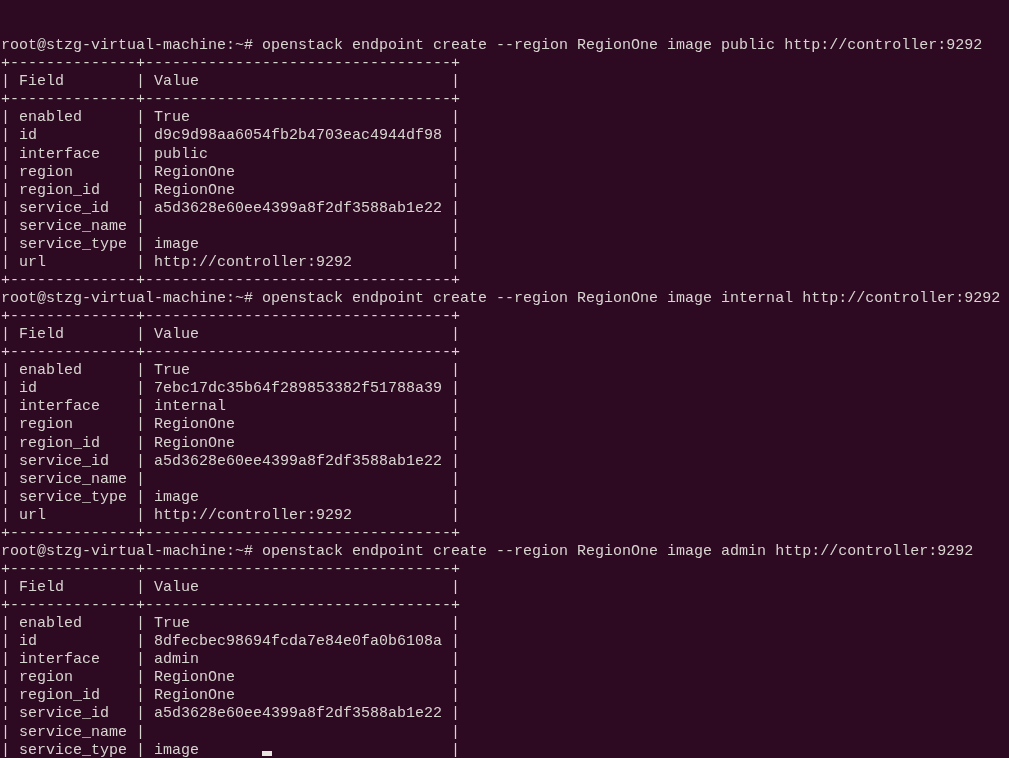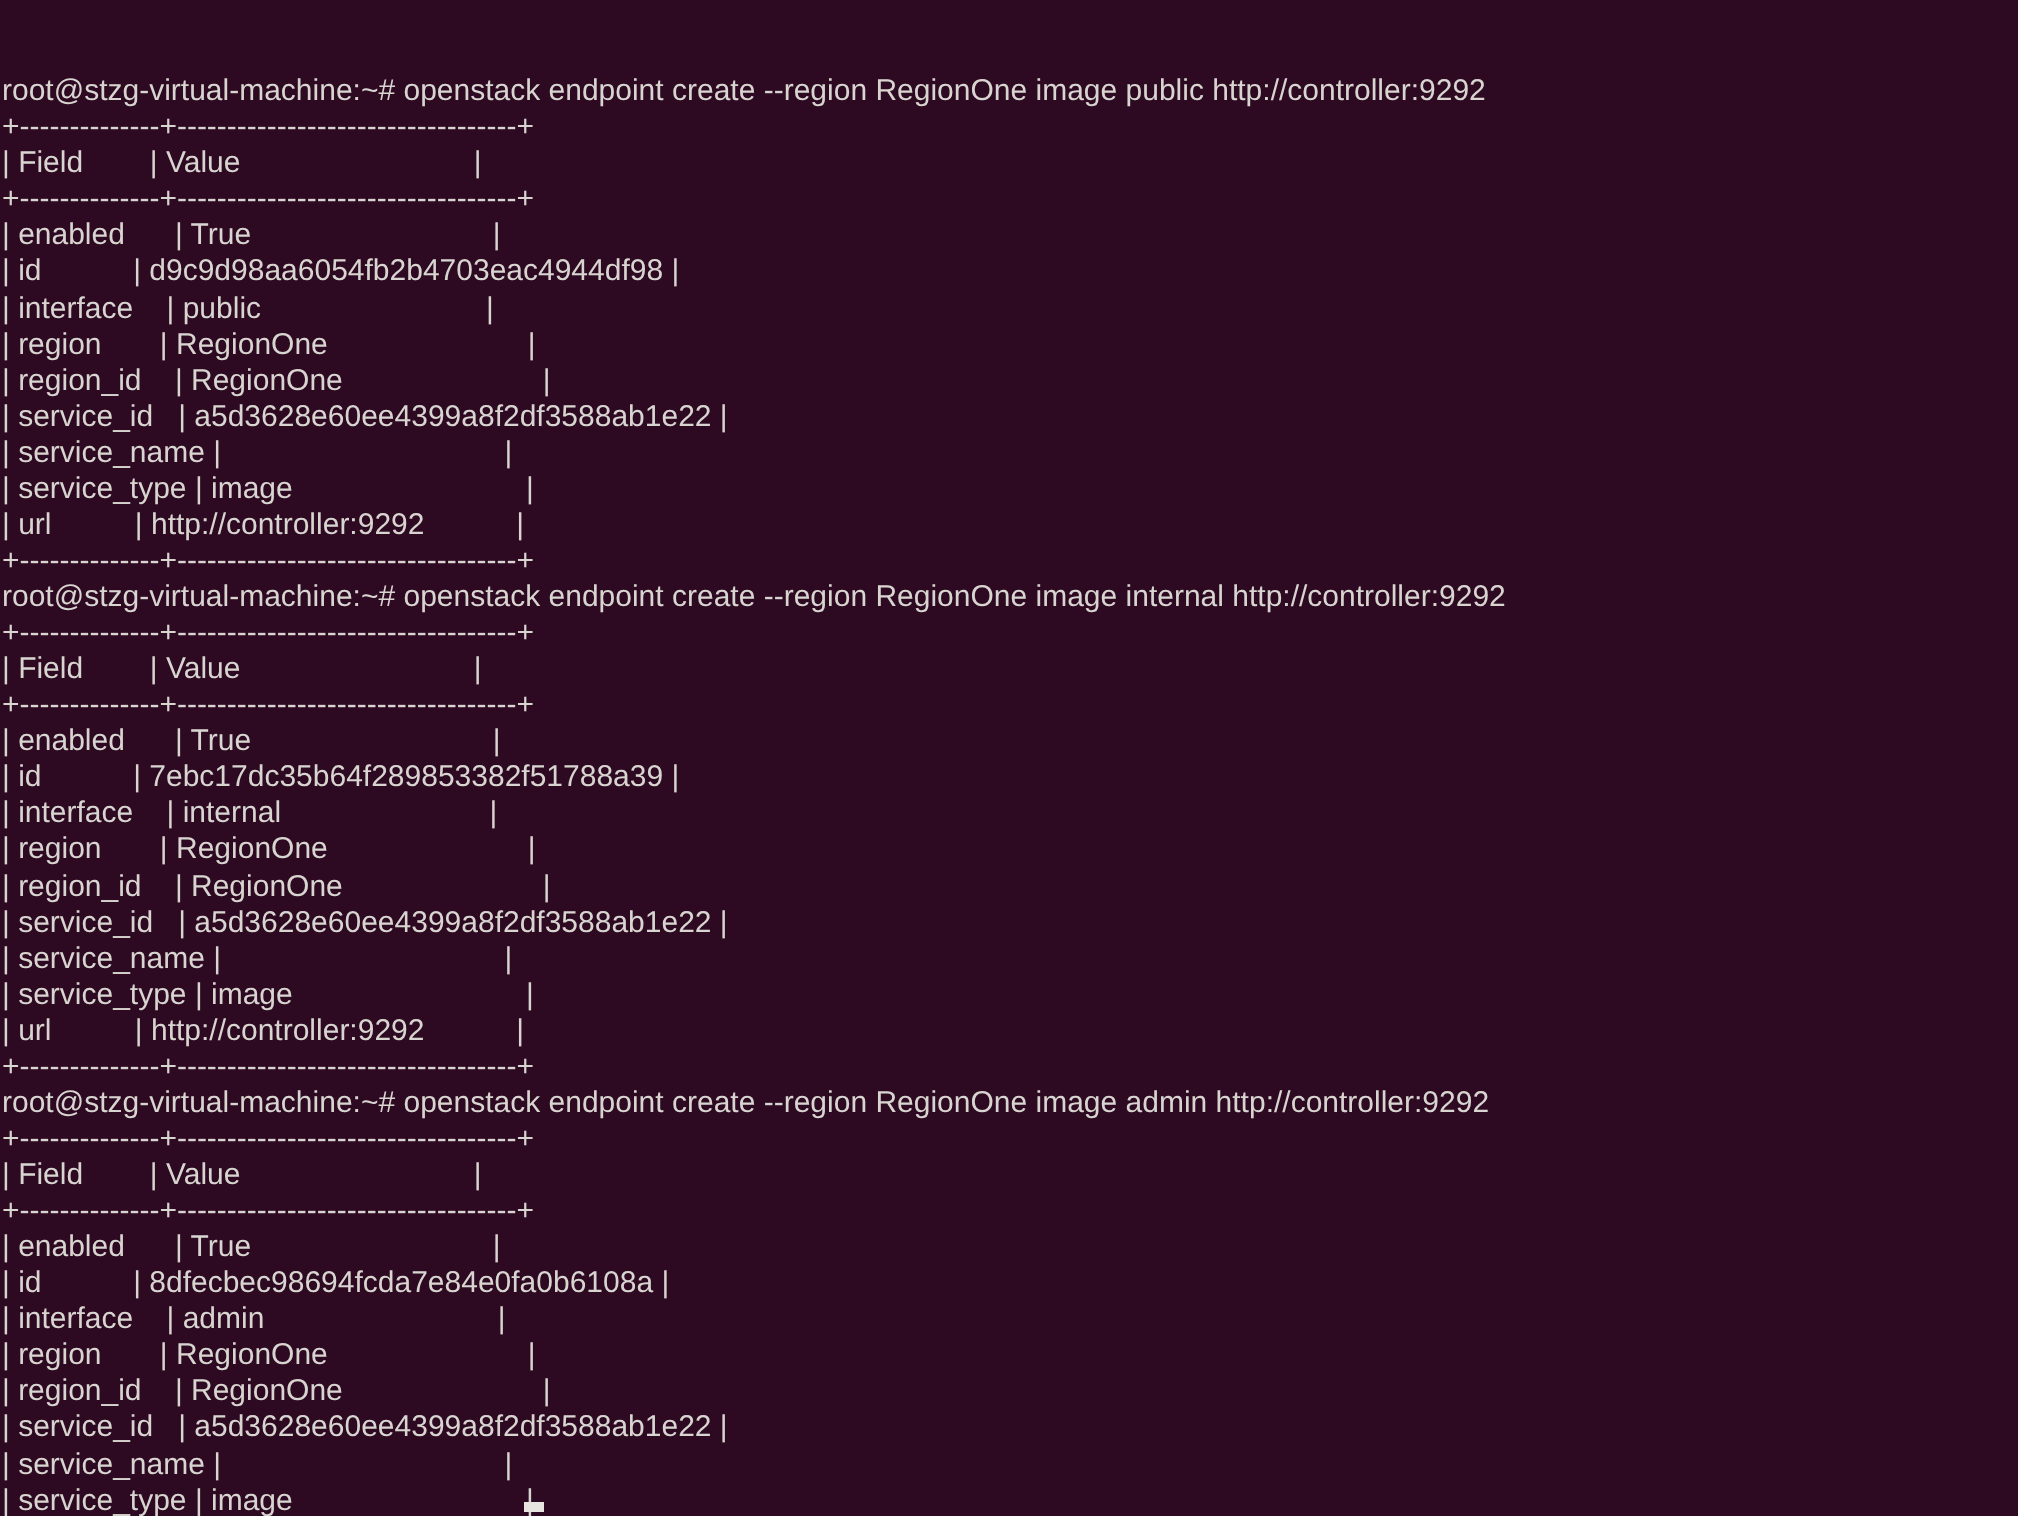--- a/index.html
+++ b/index.html
@@ -12,21 +12,21 @@
     width: 1009px;
     height: 758px;
     overflow: hidden;
     font-family: "DejaVu Sans Mono", "Liberation Mono", monospace;
   }
   #terminal {
     width: 1009px;
     height: 758px;
     background: #2d0922;
     color: #d8d5d0;
-    font-family: Liberation Sans, sans-serif;
+    font-family: Liberation Mono, monospace;
     font-size: 15px;
     line-height: 18.07px;
     letter-spacing: 0px;
     padding: 1px 0 0 1px;
     box-sizing: border-box;
     position: relative;
     white-space: pre;
     overflow: hidden;
   }
   .line {

